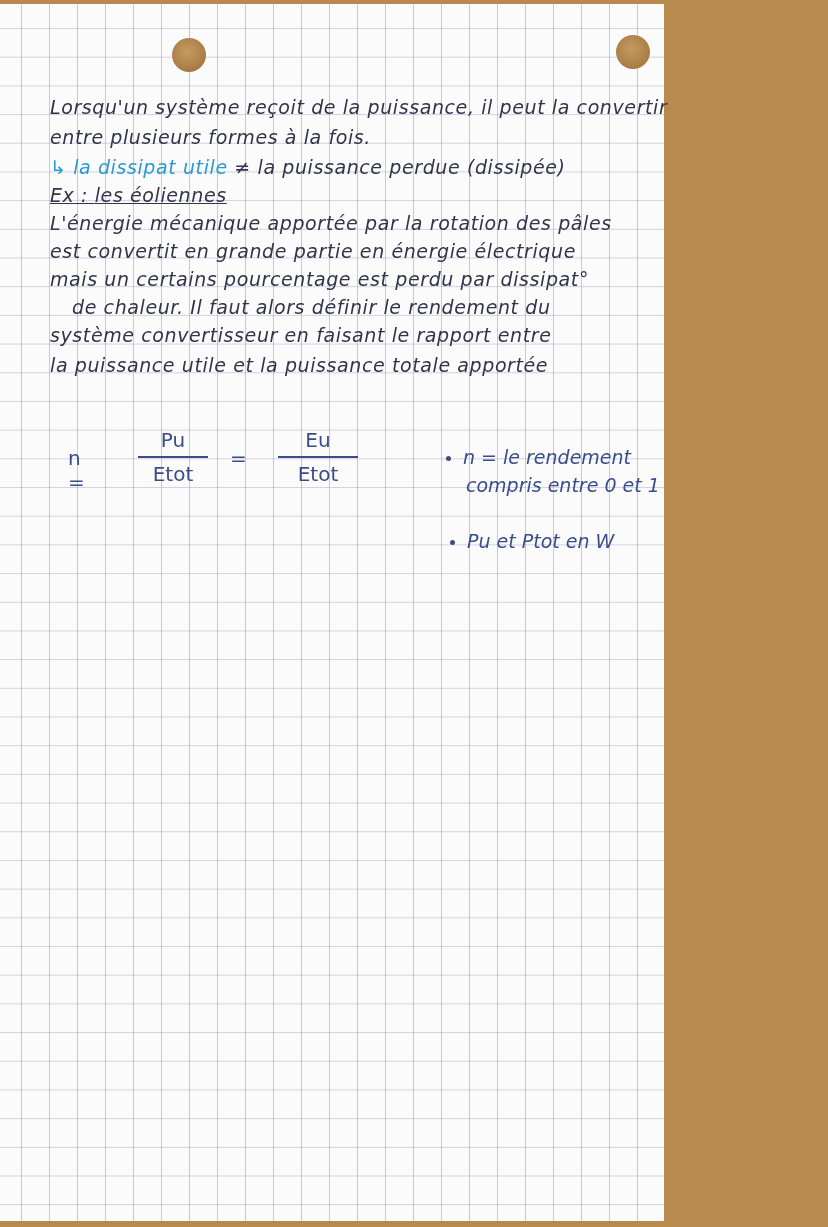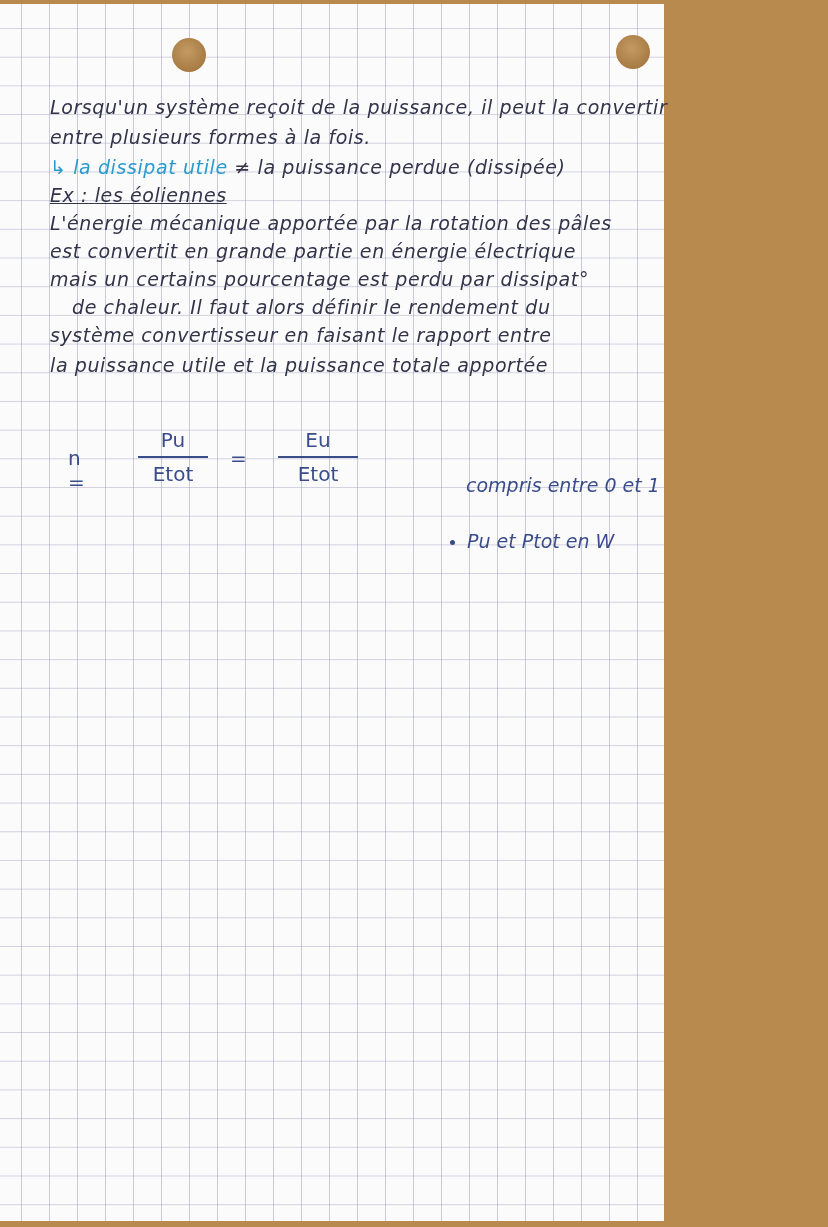--- a/index.html
+++ b/index.html
@@ -82,19 +82,22 @@
       <span class="den">Etot</span>
     </div>
     <span style="position:absolute; left:230px; top:442px;">=</span>
     <div class="frac" style="left:278px; top:424px; width:80px;">
       <span class="num">Eu</span>
       <span class="bar"></span>
       <span class="den">Etot</span>
     </div>
   </div>
 
+  <div class="note" style="left:446px; top:442px;">
+    <span class="dot"></span><span>n = le rendement</span>
+  </div>
   <div class="note" style="left:466px; top:470px;">compris entre 0 et 1</div>
 
   <div class="note" style="left:450px; top:526px;">
     <span class="dot"></span><span>Pu et Ptot en W</span>
   </div>
 
 </div>
 
 </body></html>

